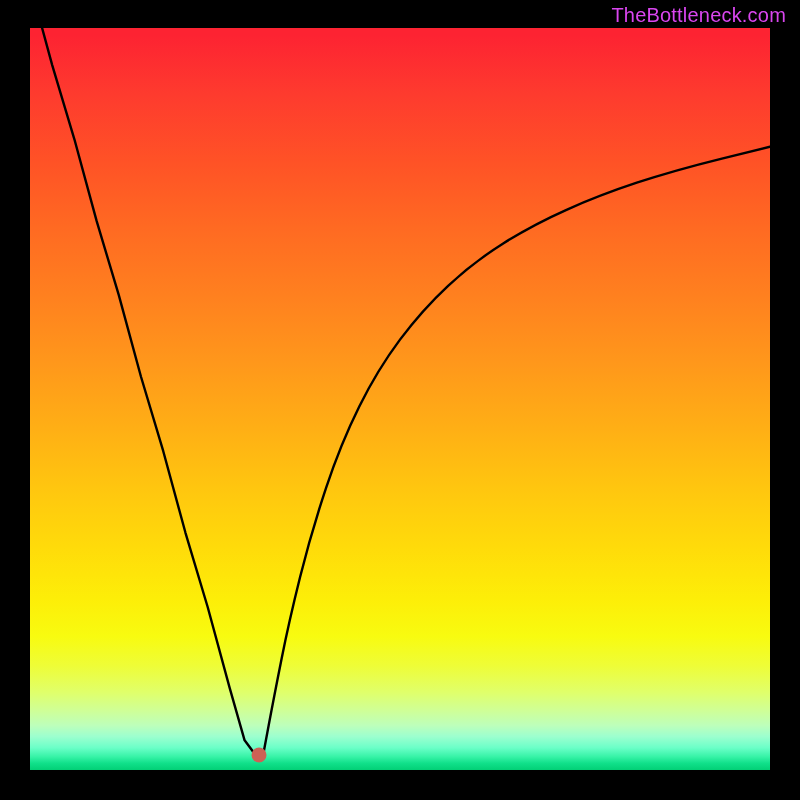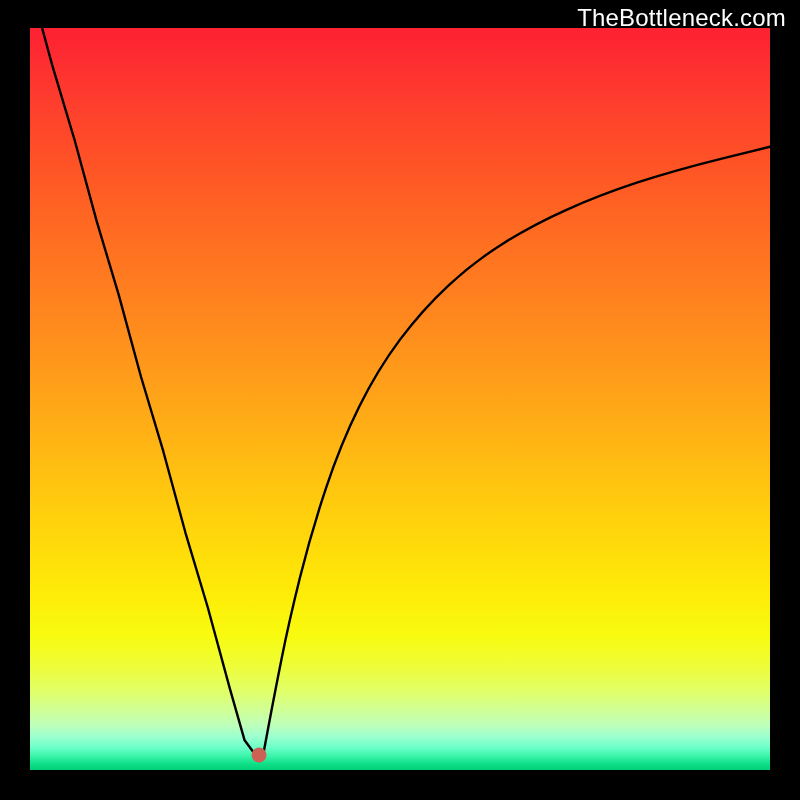--- a/index.html
+++ b/index.html
@@ -14,22 +14,22 @@
   .frame {
     position: relative;
     width: 800px;
     height: 800px;
     background: #000;
   }
   .watermark {
     position: absolute;
     top: 4px;
     right: 14px;
-    color: #ffffff;
-    font-size: 24px;
+    color: #d946ef;
+    font-size: 20px;
     font-weight: 400;
     letter-spacing: 0.2px;
     z-index: 5;
   }
   .plot-area {
     position: absolute;
     left: 30px;
     top: 28px;
     width: 740px;
     height: 742px;

